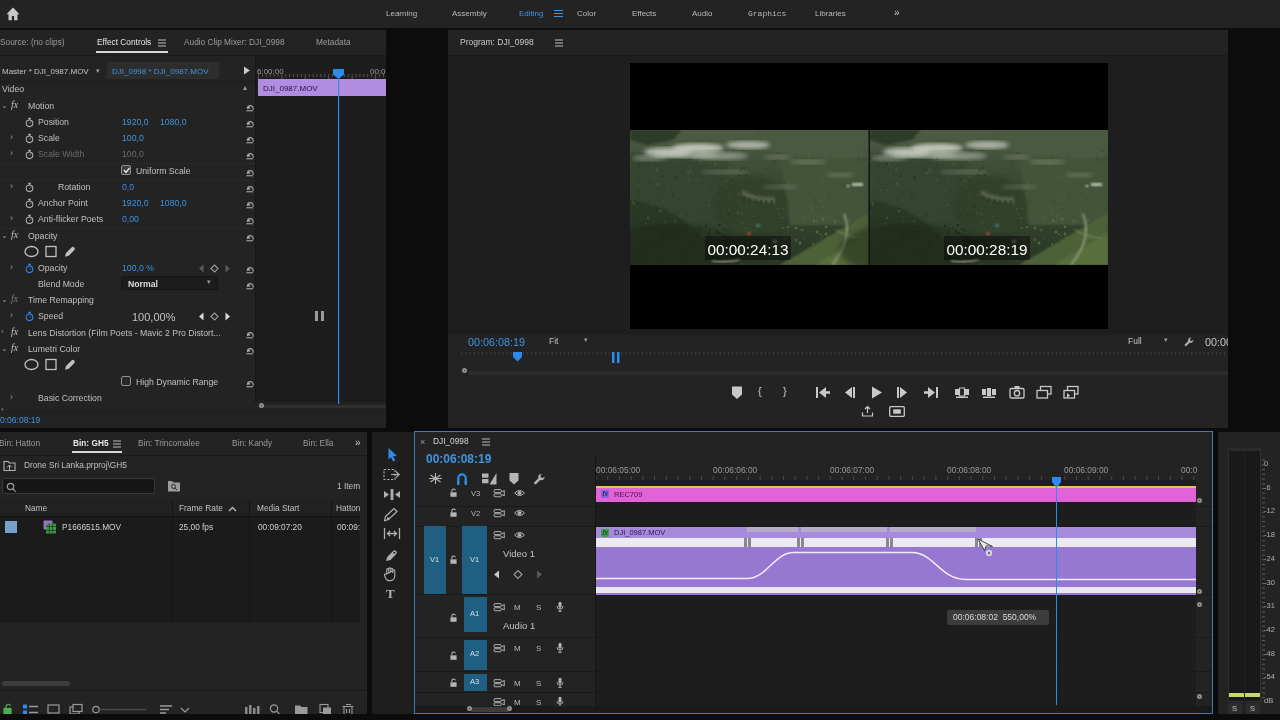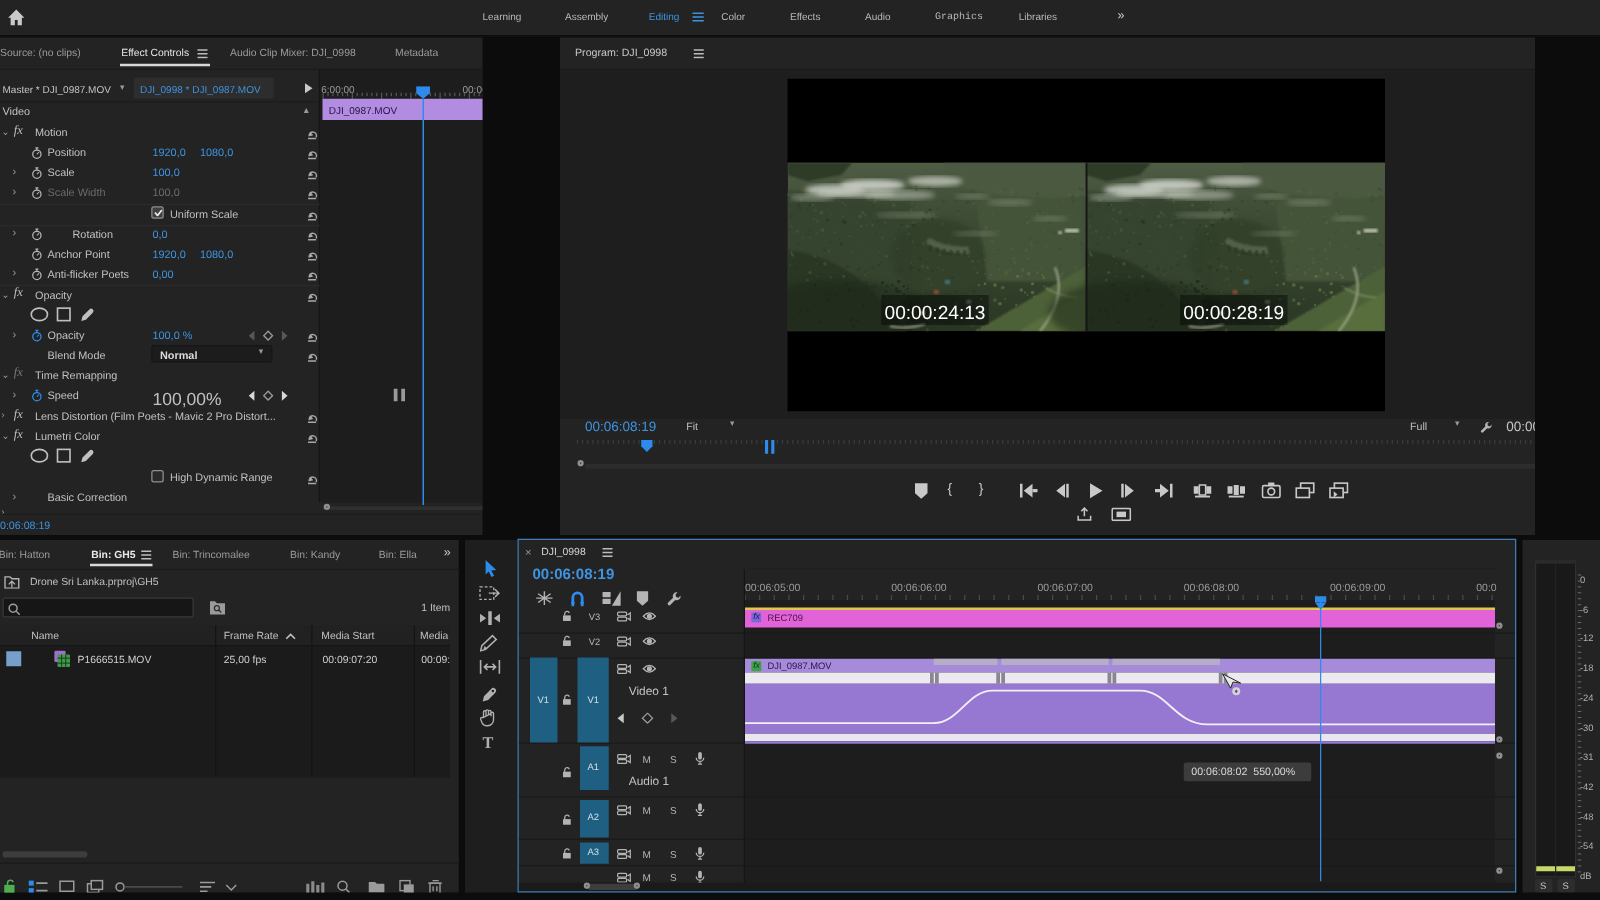--- a/index.html
+++ b/index.html
@@ -215,21 +215,21 @@
       <use href="#rst"></use>
     </svg>
 <div class="t" style="left:1px;top:265px;font-size:8px;color:#9a9a9a;">⌄</div>
 <div class="t" style="left:11px;top:263px;font-size:10px;color:#7a7a7a;font-family:'Liberation Serif',serif"><i>fx</i></div>
 <div class="t" style="left:28px;top:265px;font-size:8.7px;color:#c0c0c0;">Time Remapping</div>
 <div class="t" style="left:10px;top:280px;font-size:9px;color:#9a9a9a;">›</div>
 <svg class="i" style="left:24px;top:281px" width="11" height="11" viewBox="0 0 16 16">
       <use href="#swb"></use>
     </svg>
 <div class="t" style="left:38px;top:281px;font-size:8.7px;color:#c0c0c0;">Speed</div>
-<div class="t" style="left:122px;top:281px;font-size:14px;color:#c0c0c0;text-align:center;">100,00%</div>
+<div class="t" style="left:132px;top:281px;font-size:11px;color:#c0c0c0;text-align:center;">100,00%</div>
 <svg class="i" style="left:198px;top:282px" width="33" height="9" viewBox="0 0 33 9">
       <path d="M5.5 0.5v8L1 4.5z" fill="#d8d8d8"></path>
       <path d="M16.5 1l3.5 3.5-3.5 3.5-3.5-3.5z" fill="none" stroke="#9a9a9a" stroke-width="1.1"></path>
       <path d="M27.5 0.5v8l4.5-4z" fill="#d8d8d8"></path>
     </svg>
 <div class="t" style="left:1px;top:297px;font-size:8px;color:#9a9a9a;">›</div>
 <div class="t" style="left:11px;top:296px;font-size:10px;color:#c0c0c0;font-family:'Liberation Serif',serif"><i>fx</i></div>
 <div class="t" style="left:28px;top:298px;font-size:8.7px;color:#c0c0c0;">Lens Distortion (Film Poets - Mavic 2 Pro Distort...</div>
 <svg class="i" style="left:244px;top:298px" width="11" height="11" viewBox="0 0 16 16">
       <use href="#rst"></use>
@@ -1043,21 +1043,21 @@
     </svg>
 <div class="t" style="left:337px;top:50px;font-size:8.3px;color:#c0c0c0;">1 Item</div>
 <div class="ab" style="left:0px;top:68px;width:360px;height:122px;background:#1b1b1b;"></div>
 <div class="ab" style="left:0px;top:68px;width:360px;height:17px;background:#212121;border-bottom:1px solid #141414"></div>
 <div class="t" style="left:25px;top:72px;font-size:8.3px;color:#c0c0c0;">Name</div>
 <div class="t" style="left:179px;top:72px;font-size:8.3px;color:#c0c0c0;">Frame Rate</div>
 <svg class="i" style="left:228px;top:74px" width="9" height="6" viewBox="0 0 9 6">
       <path d="M1 5l3.5-3.5L8 5" stroke="#c0c0c0" stroke-width="1.3" fill="none"></path>
     </svg>
 <div class="t" style="left:257px;top:72px;font-size:8.3px;color:#c0c0c0;">Media Start</div>
-<div class="t" style="left:336px;top:72px;font-size:8.3px;color:#c0c0c0;">Media</div>
+<div class="t" style="left:336px;top:72px;font-size:8.3px;color:#c0c0c0;">Hatton</div>
 <div class="ab" style="left:172px;top:68px;width:1px;height:122px;background:#141414;"></div>
 <div class="ab" style="left:249px;top:68px;width:1px;height:122px;background:#141414;"></div>
 <div class="ab" style="left:331px;top:68px;width:1px;height:122px;background:#141414;"></div>
 <div class="ab" style="left:5px;top:89px;width:12px;height:12px;background:#76a0cb;"></div>
 <svg class="i" style="left:43px;top:88px" width="14" height="14" viewBox="0 0 14 14">
       <rect x="0.5" y="0.5" width="9" height="9" rx="1" fill="#a06fc8"></rect>
       <rect x="3" y="3.5" width="10" height="10" rx="1" fill="#3e9b48"></rect>
       <g stroke="#14301a" stroke-width="0.7">
         <path d="M3 6.5h10M3 10.5h10M6.3 3.5v10M9.6 3.5v10"></path>
       </g>

